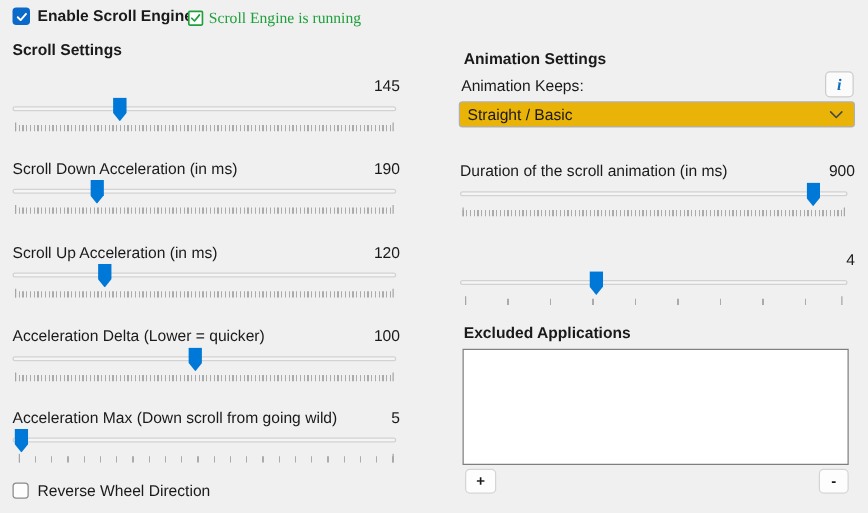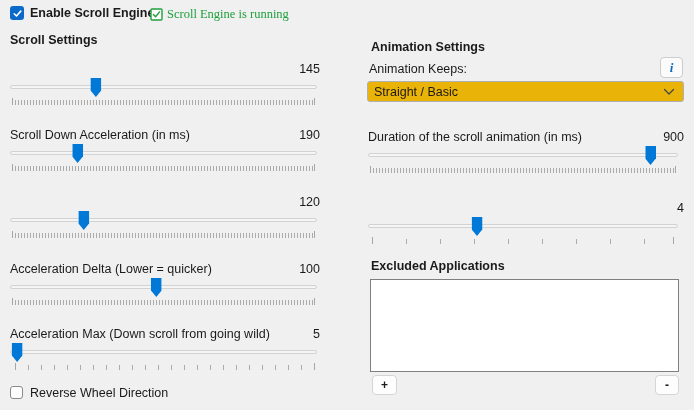--- a/index.html
+++ b/index.html
@@ -105,20 +105,21 @@
 
 <div class="srow" style="left:10px; top:128px; width:310px;">
   <span class="lbl">Scroll Down Acceleration (in ms)</span>
   <span class="val">190</span>
   <div class="track" style="width:307px;"></div>
   <div class="thumb" style="left: 21.8%;"></div>
   <div class="ticks dense" style="left:2px; width:303px;"></div>
 </div>
 
 <div class="srow" style="left:10px; top:195px; width:310px;">
+  <span class="lbl">Scroll Up Acceleration (in ms)</span>
   <span class="val">120</span>
   <div class="track" style="width:307px;"></div>
   <div class="thumb" style="left: 23.8%;"></div>
   <div class="ticks dense" style="left:2px; width:303px;"></div>
 </div>
 
 <div class="srow" style="left:10px; top:262px; width:310px;">
   <span class="lbl">Acceleration Delta (Lower = quicker)</span>
   <span class="val">100</span>
   <div class="track" style="width:307px;"></div>

